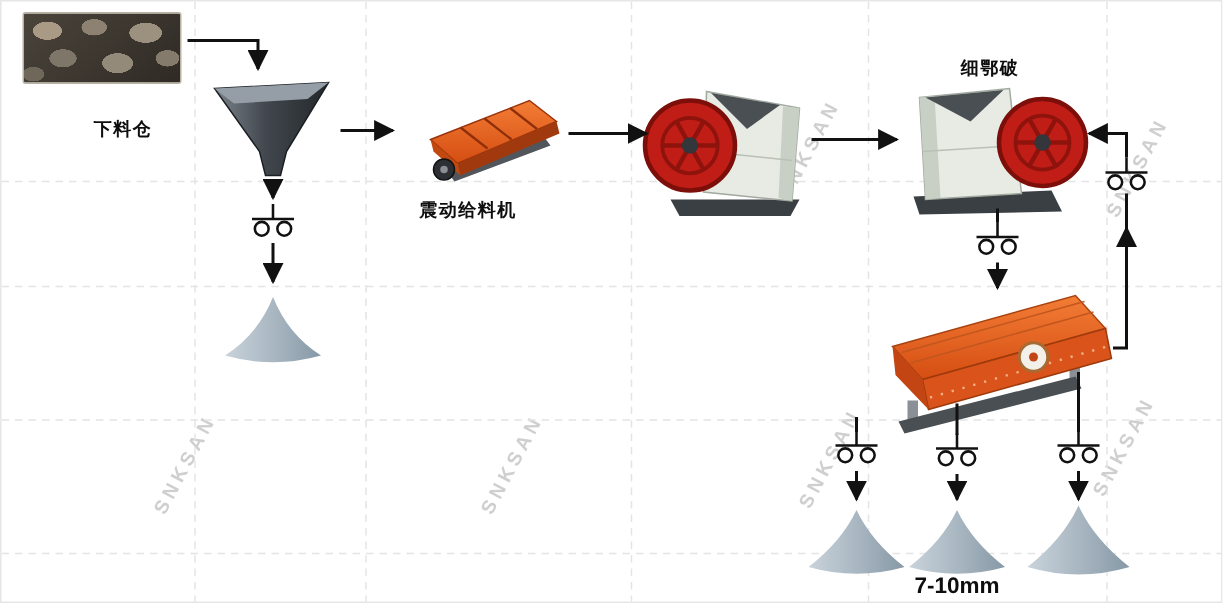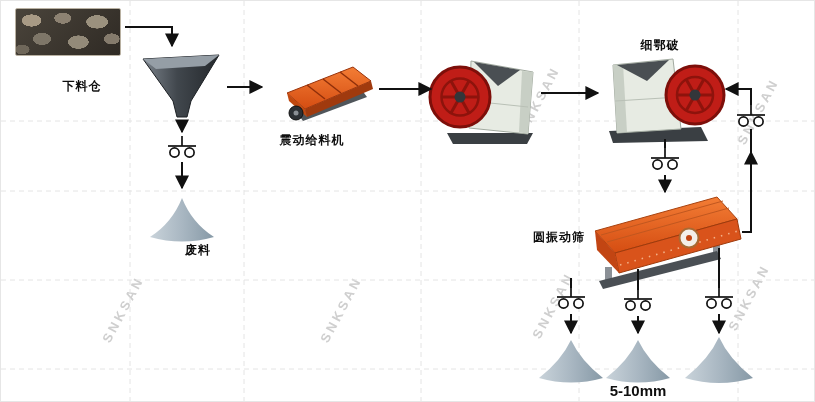--- a/index.html
+++ b/index.html
@@ -171,19 +171,17 @@
       <use href="#conveyor-sym" transform="translate(750,119)"></use>
       <use href="#conveyor-sym" transform="translate(570,301)"></use>
       <use href="#conveyor-sym" transform="translate(637,303)"></use>
       <use href="#conveyor-sym" transform="translate(718,301)"></use>
     </g>
   </svg>
 
   <div class="photo"></div>
 
   <div class="label" style="left:39px;top:77px;width:84px">下料仓</div>
-  <div class="label" style="left:157px;top:241px;width:80px">废料</div>
   <div class="label" style="left:260px;top:131px;width:102px">震动给料机</div>
   <div class="label" style="left:618px;top:36px;width:82px">细鄂破</div>
-  <div class="label" style="left:516px;top:228px;width:84px">圆振动筛</div>
-  <div class="label small" style="left:597px;top:381px;width:80px">5-10mm</div>
+  <div class="label small" style="left:597px;top:381px;width:80px">7-10mm</div>
 
 </div>
 
 </body></html>

